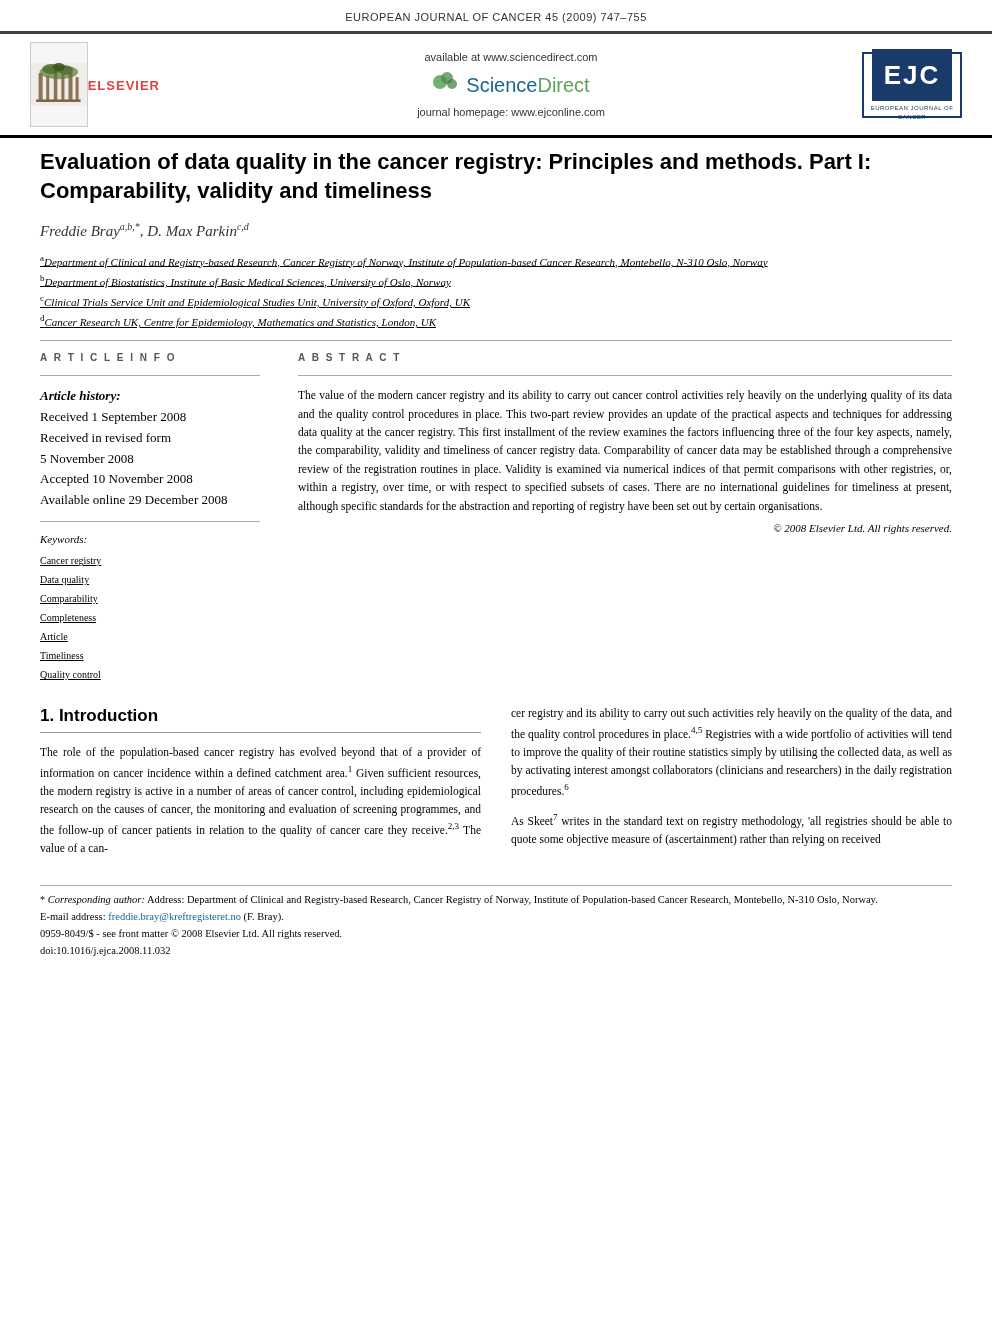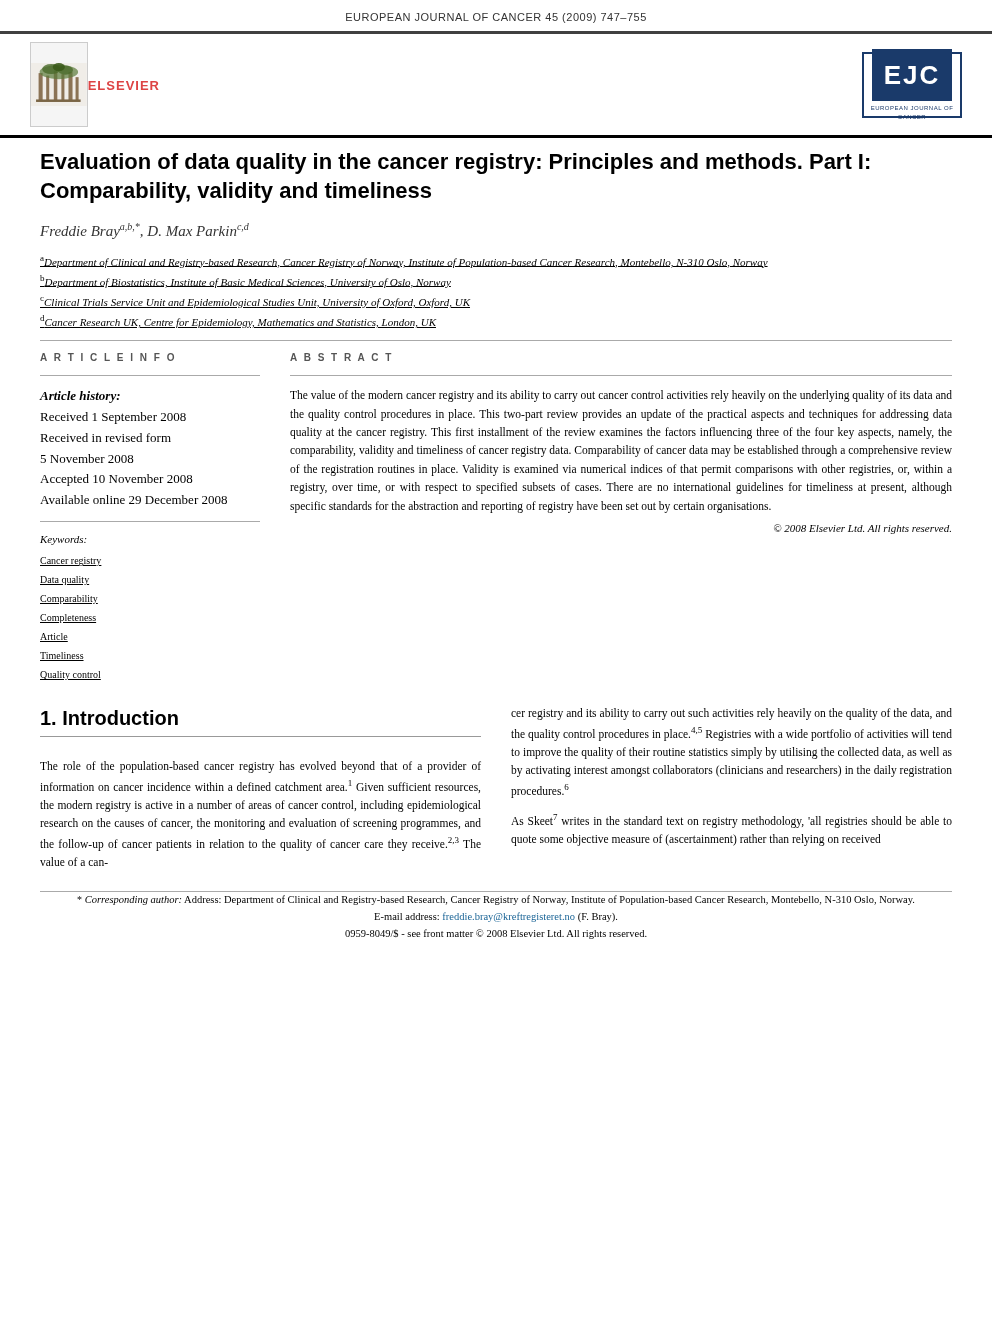--- a/index.html
+++ b/index.html
@@ -164,21 +164,21 @@
     .affiliations sup {
       font-size: 9px;
     }
     .divider-line {
       border: none;
       border-top: 1px solid #aaa;
       margin: 10px 0;
     }
     .two-col-info {
       display: flex;
-      gap: 30px;
+      gap: 38px;
       margin-top: 10px;
     }
     .article-info-col {
       width: 220px;
       flex-shrink: 0;
     }
     .abstract-col {
       flex: 1;
     }
     .section-label {
@@ -229,41 +229,40 @@
       gap: 30px;
     }
     .intro-left {
       flex: 1;
     }
     .intro-right {
       flex: 1;
     }
     .section-heading {
       font-family: Arial, sans-serif;
-      font-size: 20px;
+      font-size: 17px;
       font-weight: bold;
-      margin-bottom: 20px;
+      margin-bottom: 10px;
       border-bottom: 1px solid #999;
       padding-bottom: 4px;
     }
     .body-text {
       font-size: 11.5px;
       line-height: 1.6;
       text-align: justify;
     }
     .body-text sup {
       font-size: 9px;
     }
     .footnote-section {
       border-top: 1px solid #aaa;
-      margin-top: 20px;
-      padding-top: 0;
+      margin-top: 28px;
+      padding-top: 6px;
       font-size: 10.5px;
       line-height: 1.6;
-      text-align: center;
     }
     .footnote-section a {
       color: #1a6496;
       text-decoration: none;
     }
     .footnote-star {
       font-size: 10px;
     }
     .italic { font-style: italic; }
     .bold { font-weight: bold; }
@@ -296,20 +295,34 @@
 
         <ellipse cx="55" cy="18" rx="38" ry="14" fill="#5a7a3a" opacity="0.7"></ellipse>
         <ellipse cx="40" cy="12" rx="18" ry="10" fill="#4a6a2a" opacity="0.8"></ellipse>
         <ellipse cx="68" cy="14" rx="15" ry="9" fill="#4a6a2a" opacity="0.8"></ellipse>
         <ellipse cx="55" cy="8" rx="12" ry="8" fill="#3a5a1a" opacity="0.9"></ellipse>
       </svg>
     </div>
     <div class="elsevier-label">ELSEVIER</div>
   </div>
 
+  <div class="center-header">
+    <div class="available-text">available at www.sciencedirect.com</div>
+    <div class="sciencedirect-logo">
+      <span class="sd-icon">
+        <svg viewBox="0 0 30 22" xmlns="http://www.w3.org/2000/svg">
+          <circle cx="8" cy="11" r="7" fill="#5ba35b" opacity="0.85"></circle>
+          <circle cx="15" cy="7" r="6" fill="#4a8a4a" opacity="0.75"></circle>
+          <circle cx="20" cy="13" r="5" fill="#3a7a3a" opacity="0.7"></circle>
+        </svg>
+      </span>
+      <span class="sd-text">Science<span>Direct</span></span>
+    </div>
+    <div class="homepage-text">journal homepage: www.ejconline.com</div>
+  </div>
 
   <div class="ejc-logo">
     <div class="ejc-inner">EJC</div>
     <div class="ejc-subtitle">
       <div>EUROPEAN JOURNAL OF CANCER</div>
     </div>
   </div>
 </div>
 
 <div class="main-content">
@@ -391,14 +404,15 @@
   </div>
 
   <div class="footnote-section">
     <div>
       <span class="footnote-star">*</span> <em>Corresponding author:</em> Address: Department of Clinical and Registry-based Research, Cancer Registry of Norway, Institute of Population-based Cancer Research, Montebello, N-310 Oslo, Norway.
     </div>
     <div>
       E-mail address: <a href="mailto:freddie.bray@kreftregisteret.no">freddie.bray@kreftregisteret.no</a> (F. Bray).
     </div>
     <div>0959-8049/$ - see front matter  © 2008 Elsevier Ltd. All rights reserved.</div>
+    <div>doi:10.1016/j.ejca.2008.11.032</div>
   </div>
 </div>
 
 </body></html>

